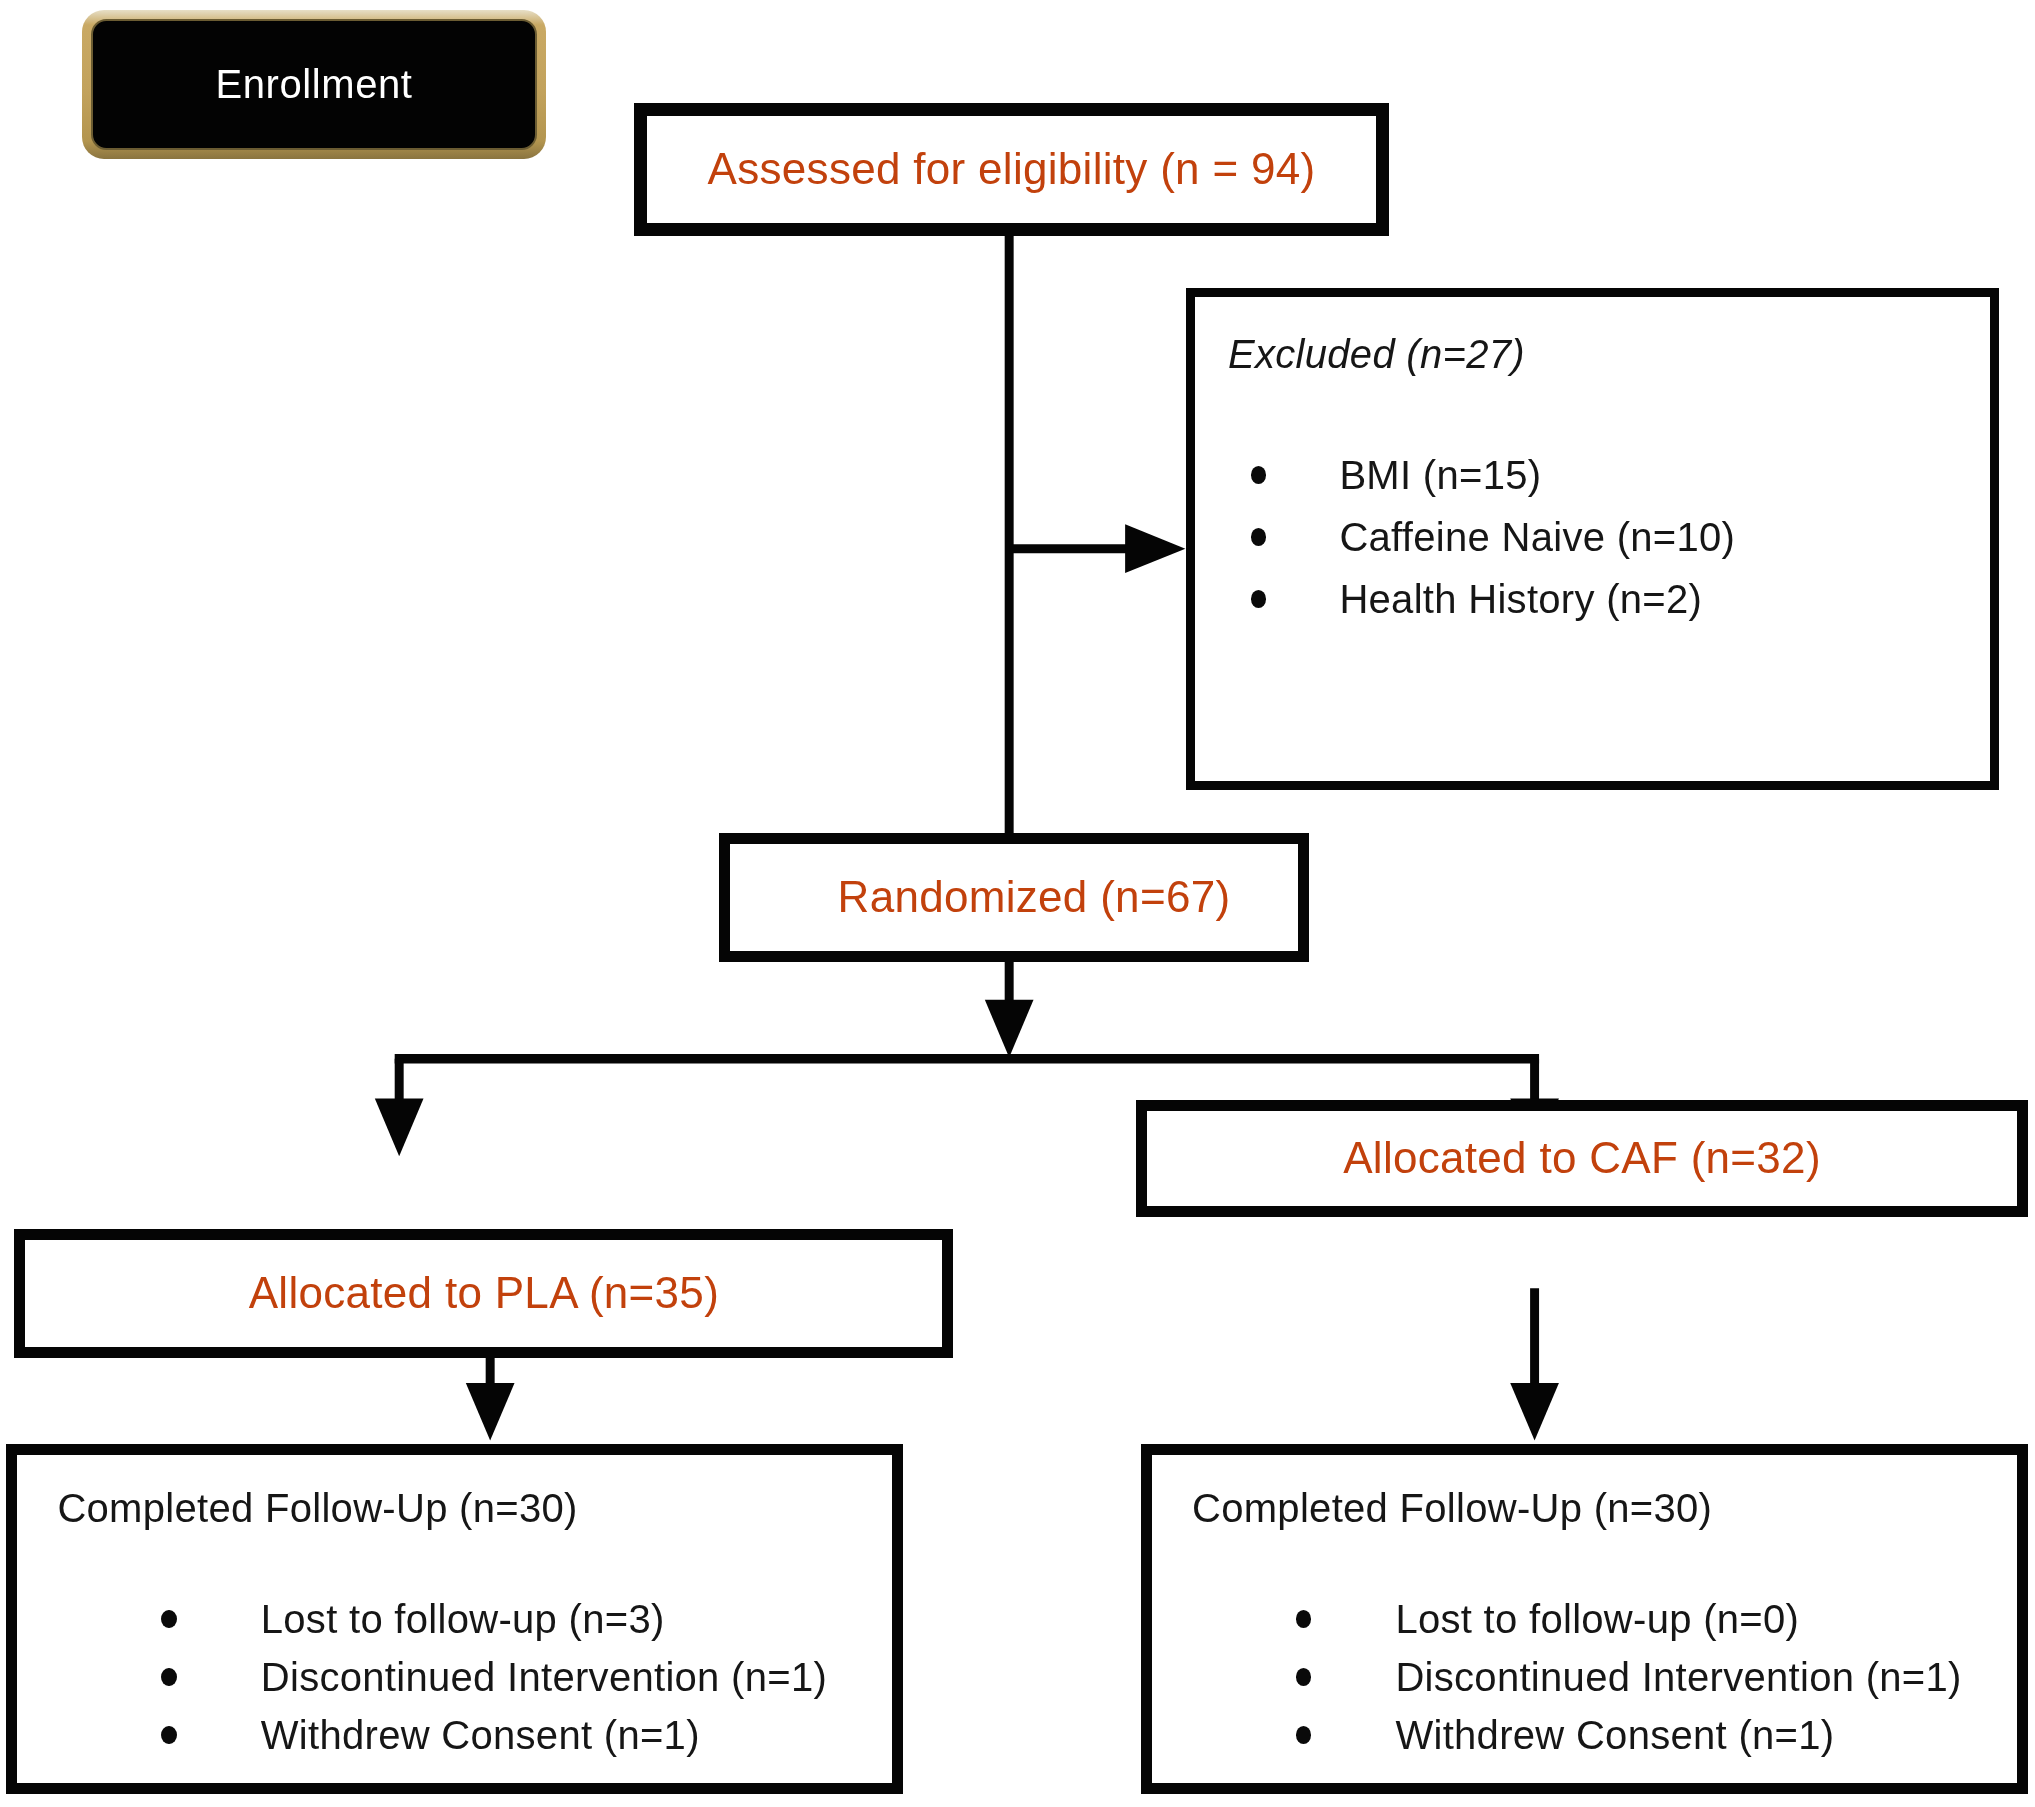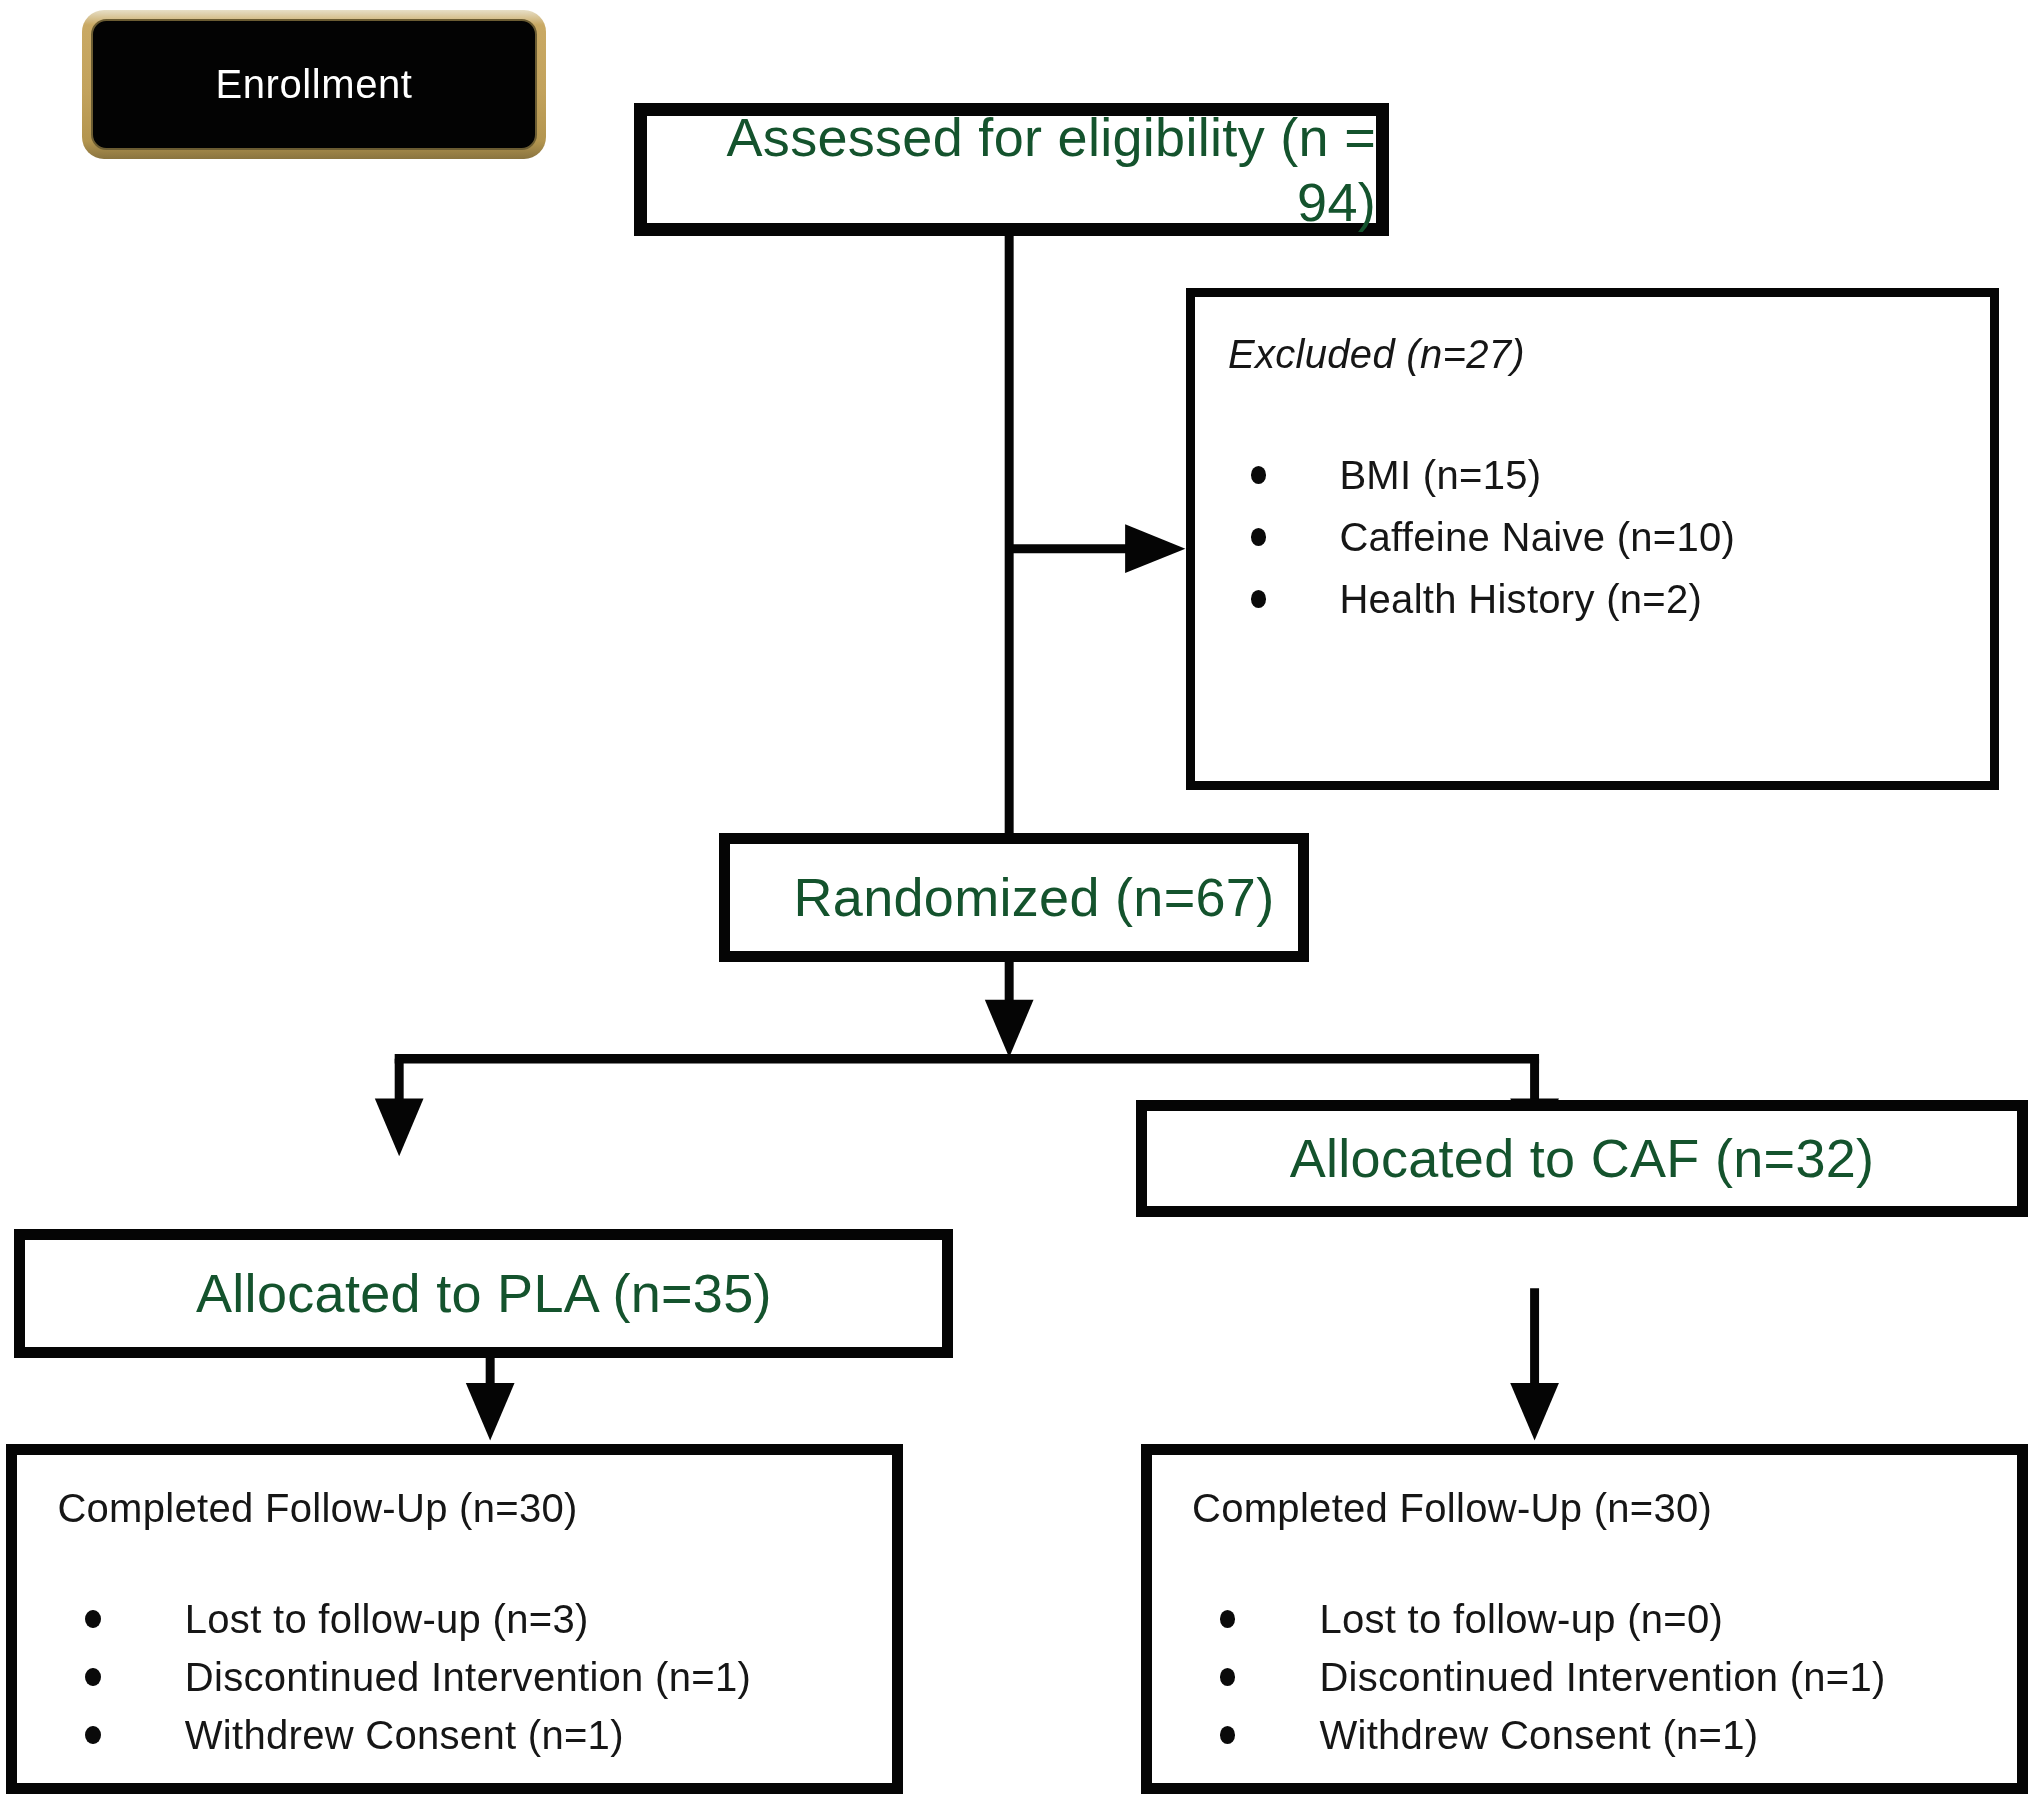--- a/index.html
+++ b/index.html
@@ -28,23 +28,23 @@
     border: 11.5px solid #050505;
     box-sizing: border-box;
   }
   .box.center {
     display: flex;
     align-items: center;
     justify-content: center;
     text-align: center;
   }
   .box-label {
-    font-size: 54px;
+    font-size: 44px;
     line-height: 1.2;
-    color: #14532d;
+    color: #c2410c;
     letter-spacing: 0.3px;
     text-align: right;
   }
   
   #enrollment-badge {
     position: absolute;
     left: 82px;
     top: 10.3px;
     width: 464px;
     height: 149px;
@@ -106,21 +106,21 @@
     width: 15.4px;
     height: 18px;
     border-radius: 50%;
     background: #0a0a0a;
     flex: 0 0 auto;
   }
   #excluded-box .bullet-list { margin-top: 67px; }
   #excluded-box li { height: 62px; padding-left: 56px; }
   #excluded-box .bullet-dot { margin-right: 51px; }
   .followup .bullet-list { margin-top: 59px; }
-  .followup li { height: 58px; padding-left: 68px; }
+  .followup li { height: 58px; padding-left: 104px; margin-left: 40px; }
   .followup .bullet-dot { margin-right: 62px; }
 </style>
 </head>
 <body>
 
 <div id="canvas">
 
   <svg id="connectors" viewBox="0 0 3176 2821" xmlns="http://www.w3.org/2000/svg">
 
     <line x1="1575" y1="366" x2="1575" y2="1304" stroke="#050505" stroke-width="14"></line>

